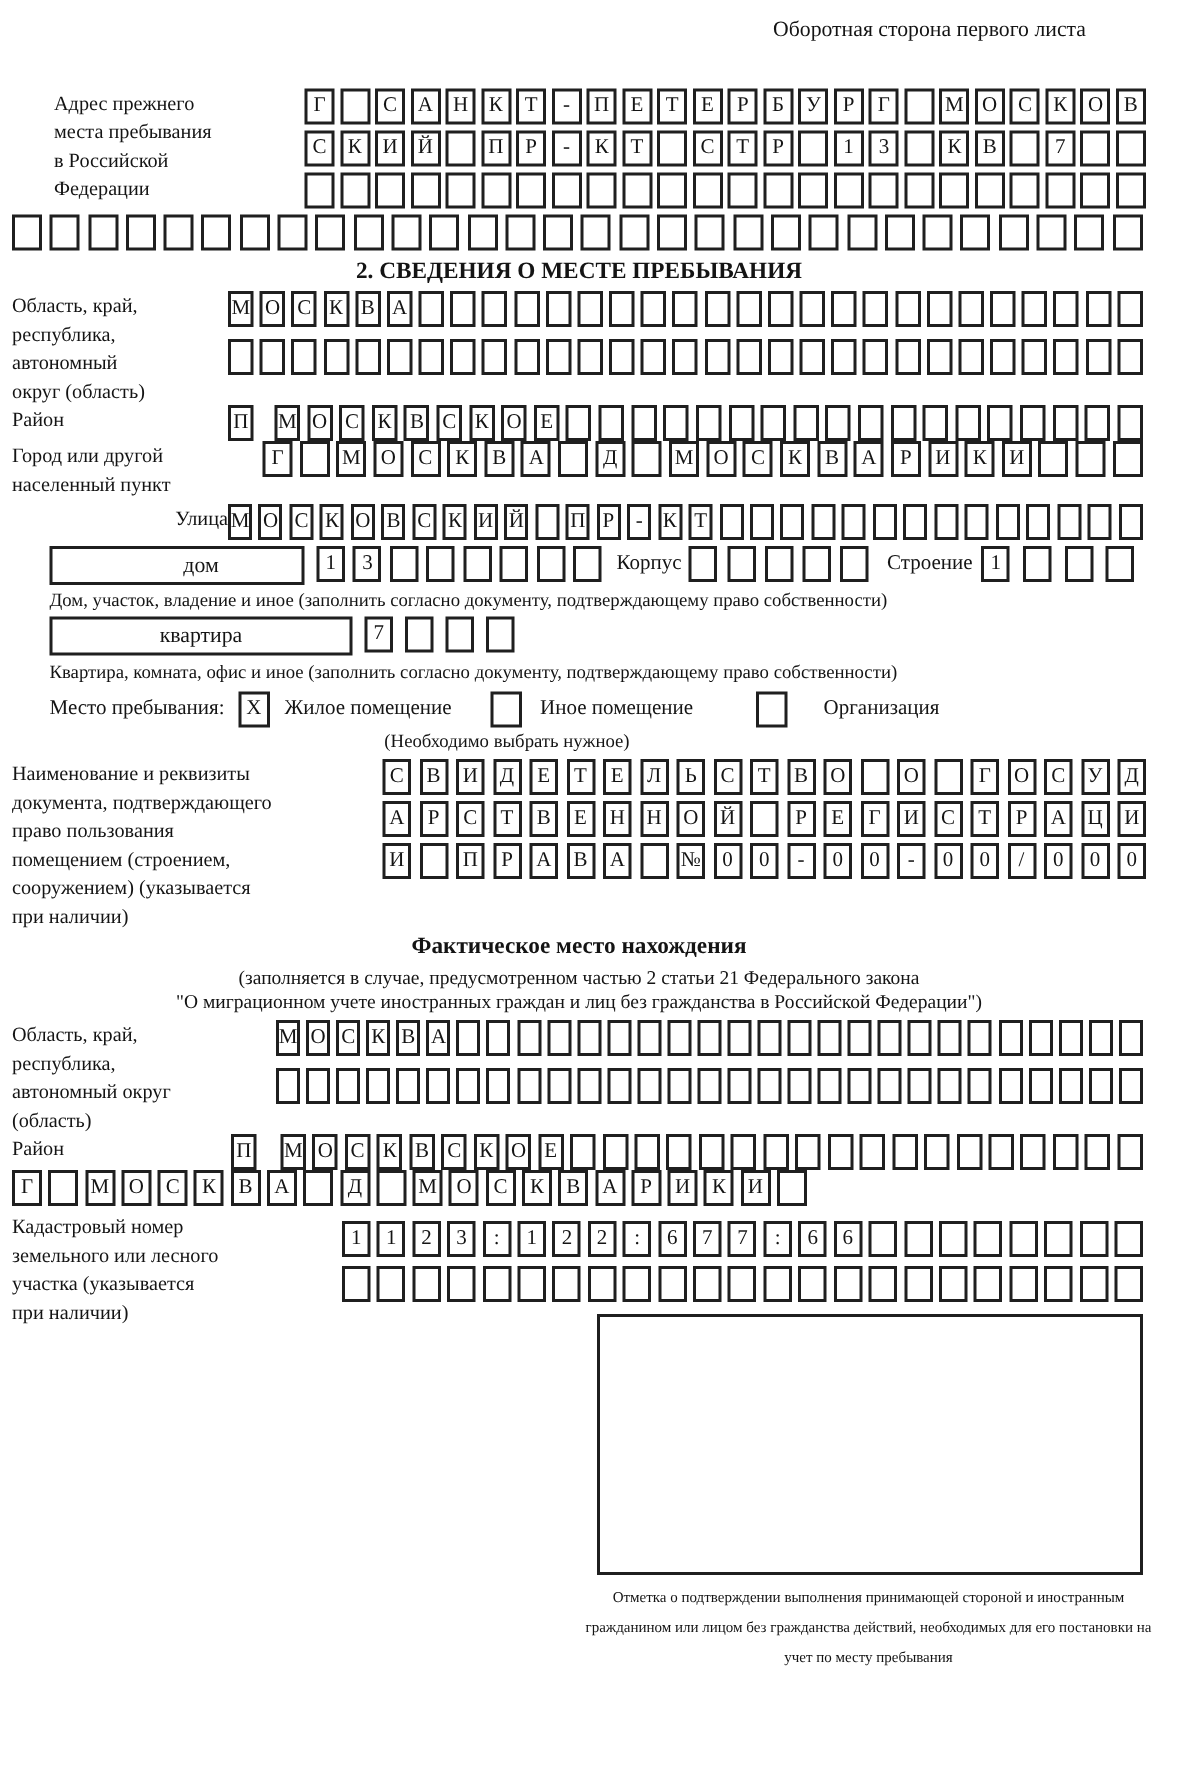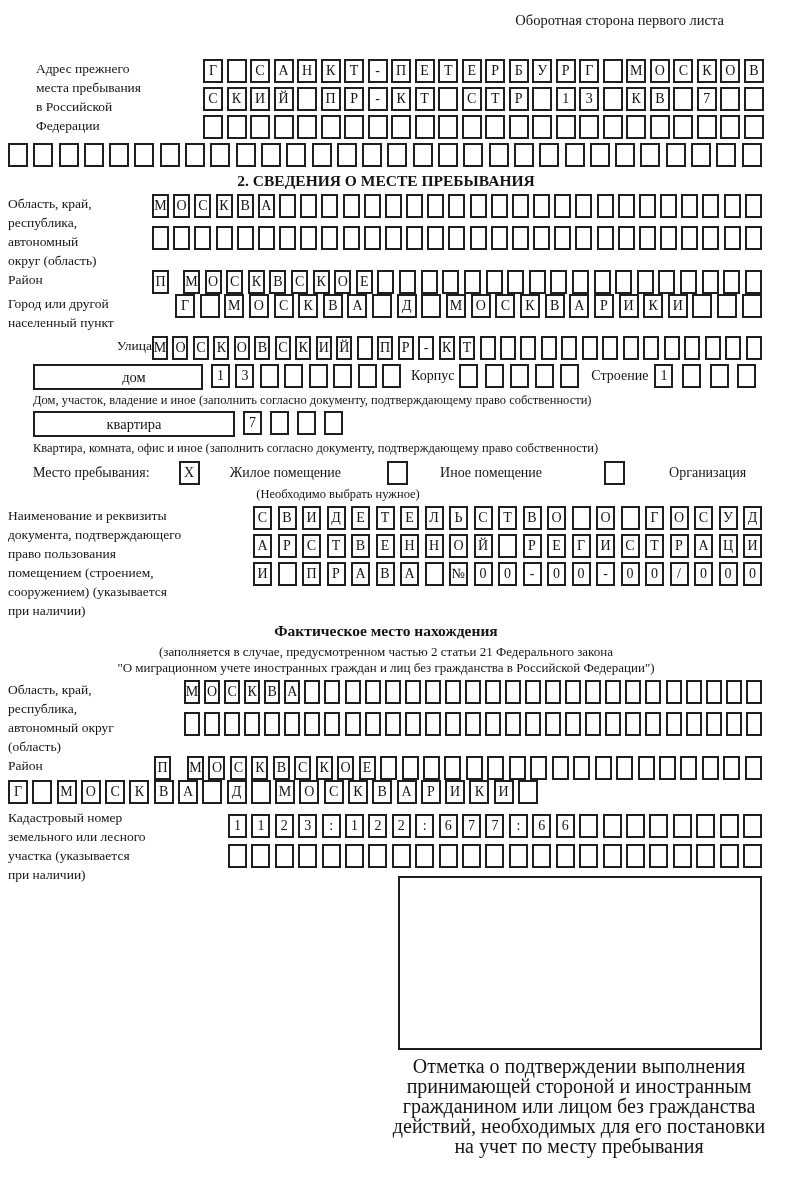--- a/index.html
+++ b/index.html
@@ -32,21 +32,21 @@
   .namebox {
     border:2px solid #1f1f1f; height:26px; display:flex;
     align-items:center; justify-content:center; font-size:14.5px;
   }
   .inline-lbl { font-size:14px; line-height:24px; white-space:nowrap; }
   .chk {
     width:21px; height:24px; border:2px solid #1f1f1f; flex:0 0 auto;
     display:flex; align-items:center; justify-content:center; font-size:14px;
   }
   .stamp-box { border:2px solid #1f1f1f; width:364px; height:174px; margin-left:390px; margin-top:-8px; }
-  .stamp-cap { width:386px; margin-left:378px; margin-top:6px; font-size:20px; line-height:20px; text-align:center; }
+  .stamp-cap { width:386px; margin-left:378px; margin-top:6px; font-size:10px; line-height:20px; text-align:center; }
 </style>
 </head>
 <body>
 
 <div class="content">
 
   <div class="hdr">Оборотная сторона первого листа</div>
 
   <div class="frow" style="margin-top:30px;">
     <div class="lbl" style="flex:0 0 167px; margin-left:28px;">Адрес прежнего
@@ -395,32 +395,32 @@
         <div class="cellrow">
           <div class="cell">7</div>
           <div class="cell"></div>
           <div class="cell"></div>
           <div class="cell"></div>
         </div>
       </div>
   </div>
   <div class="note" style="margin-left:25px; margin-top:4px;">Квартира, комната, офис и иное (заполнить согласно документу, подтверждающему право собственности)</div>
 
-  <div class="frow" style="margin-top:5px; margin-left:25px; align-items:center;gap:20px;">
+  <div class="frow" style="margin-top:5px; margin-left:25px; align-items:center;">
     <div class="inline-lbl">Место пребывания:</div>
     <div class="chk" style="margin-left:9px;">X</div>
     <div class="inline-lbl" style="margin-left:10px;">Жилое помещение</div>
     <div class="chk" style="margin-left:26px;"></div>
     <div class="inline-lbl" style="margin-left:12px;">Иное помещение</div>
     <div class="chk" style="margin-left:42px;"></div>
     <div class="inline-lbl" style="margin-left:24px;">Организация</div>
   </div>
   <div class="note" style="width:660px; text-align:center; margin-top:2px;">(Необходимо выбрать нужное)</div>
 
-  <div class="frow" style="margin-top:4px;">
+  <div class="frow" style="margin-top:4px;justify-content:space-between;">
     <div class="lbl" style="flex:0 0 245px;">Наименование и реквизиты
 документа, подтверждающего
 право пользования
 помещением (строением,
 сооружением) (указывается
 при наличии)</div>
     <div class="cw19" style="width:509px;">
         <div class="cellrow">
           <div class="cell">С</div>
           <div class="cell">В</div>

